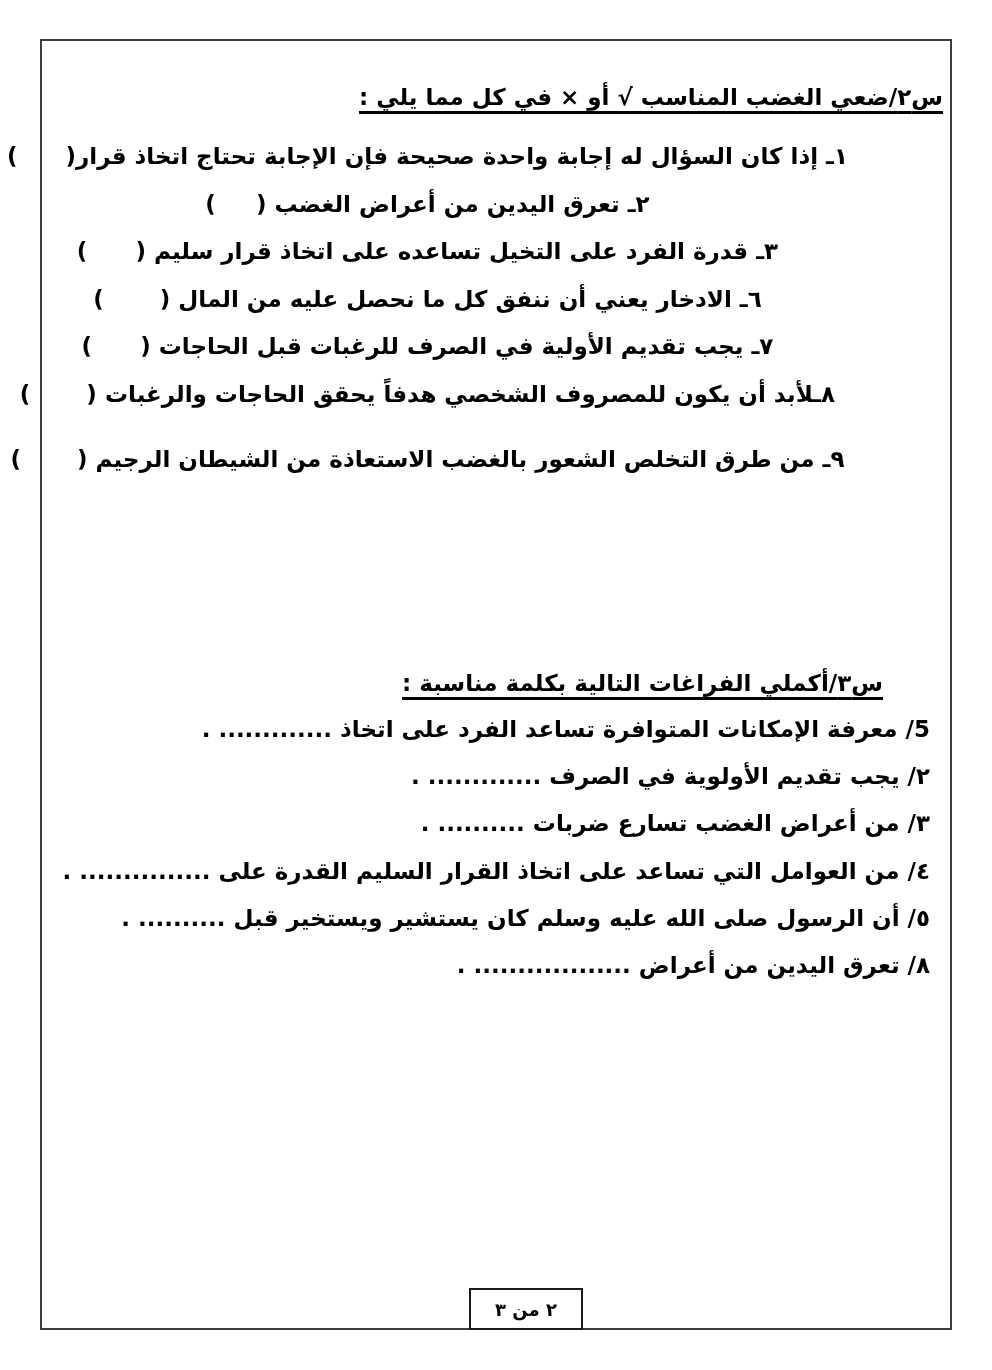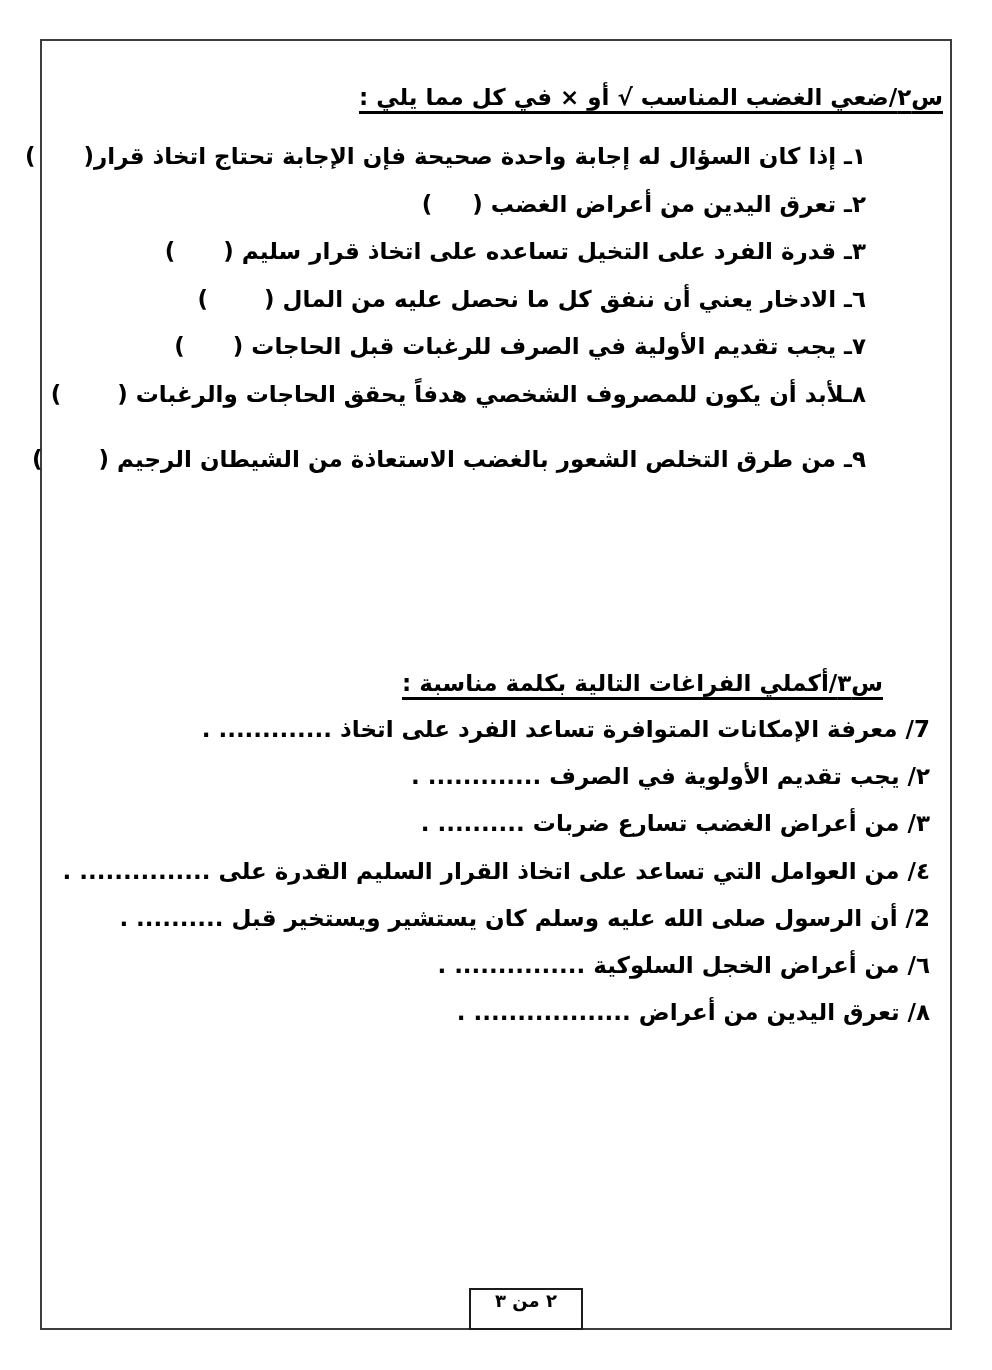--- a/index.html
+++ b/index.html
@@ -41,22 +41,22 @@
     text-decoration: underline;
     text-decoration-thickness: 2.5px;
     text-underline-offset: 6px;
     white-space: nowrap;
   }
 
   
   .questions {
     position: absolute;
     top: 133px;
-    right: 126px;
-    text-align: right;
+    right: 144px;
+    text-align: center;
   }
   .questions p {
     margin: 0;
     font-size: 23px;
     font-weight: bold;
     line-height: 47.5px;
     white-space: nowrap;
   }
   .questions p.gap-lg { margin-top: 18px; }
   .questions p.gap-sm { margin-top: 7px; }
@@ -94,20 +94,21 @@
   
   .page-box {
     position: absolute;
     left: 469px;
     top: 1288px;
     width: 110px;
     height: 38px;
     border: 2px solid #1c1c1c;
     background: #ffffff;
     display: flex;
+    align-items: center;
     justify-content: center;
   }
   .page-box span {
     font-size: 18px;
     font-weight: bold;
     white-space: nowrap;
   }
 </style>
 </head>
 <body>
@@ -122,24 +123,23 @@
   <p class="q">٣ـ قدرة الفرد على التخيل تساعده على اتخاذ قرار سليم (&nbsp;&nbsp;&nbsp;&nbsp;&nbsp;&nbsp;)</p>
   <p class="q">٦ـ الادخار يعني أن ننفق كل ما نحصل عليه من المال (&nbsp;&nbsp;&nbsp;&nbsp;&nbsp;&nbsp;&nbsp;)</p>
   <p class="q">٧ـ يجب تقديم الأولية في الصرف للرغبات قبل الحاجات (&nbsp;&nbsp;&nbsp;&nbsp;&nbsp;&nbsp;)</p>
   <p class="q">٨ـلأبد أن يكون للمصروف الشخصي هدفاً يحقق الحاجات والرغبات (&nbsp;&nbsp;&nbsp;&nbsp;&nbsp;&nbsp;&nbsp;)</p>
   <p class="q gap-lg">٩ـ من طرق التخلص الشعور بالغضب الاستعاذة من الشيطان الرجيم (&nbsp;&nbsp;&nbsp;&nbsp;&nbsp;&nbsp;&nbsp;)</p>
 </div>
 
 <h2 class="s3-heading rtl">س٣/أكملي الفراغات التالية بكلمة مناسبة :</h2>
 
 <div class="items rtl">
-  <p>7/ معرفة الإمكانات المتوافرة تساعد الفرد على اتخاذ ............. .</p>
+  <p>5/ معرفة الإمكانات المتوافرة تساعد الفرد على اتخاذ ............. .</p>
   <p>٢/ يجب تقديم الأولوية في الصرف ............. .</p>
   <p>٣/ من أعراض الغضب تسارع ضربات .......... .</p>
   <p>٤/ من العوامل التي تساعد على اتخاذ القرار السليم القدرة على ............... .</p>
-  <p>2/ أن الرسول صلى الله عليه وسلم كان يستشير ويستخير قبل .......... .</p>
-  <p>٦/ من أعراض الخجل السلوكية ............... .</p>
+  <p>٥/ أن الرسول صلى الله عليه وسلم كان يستشير ويستخير قبل .......... .</p>
   <p>٨/ تعرق اليدين من أعراض .................. .</p>
 </div>
 
 <div class="page-box rtl">
   <span>٢ من ٣</span>
 </div>
 
 </body></html>

